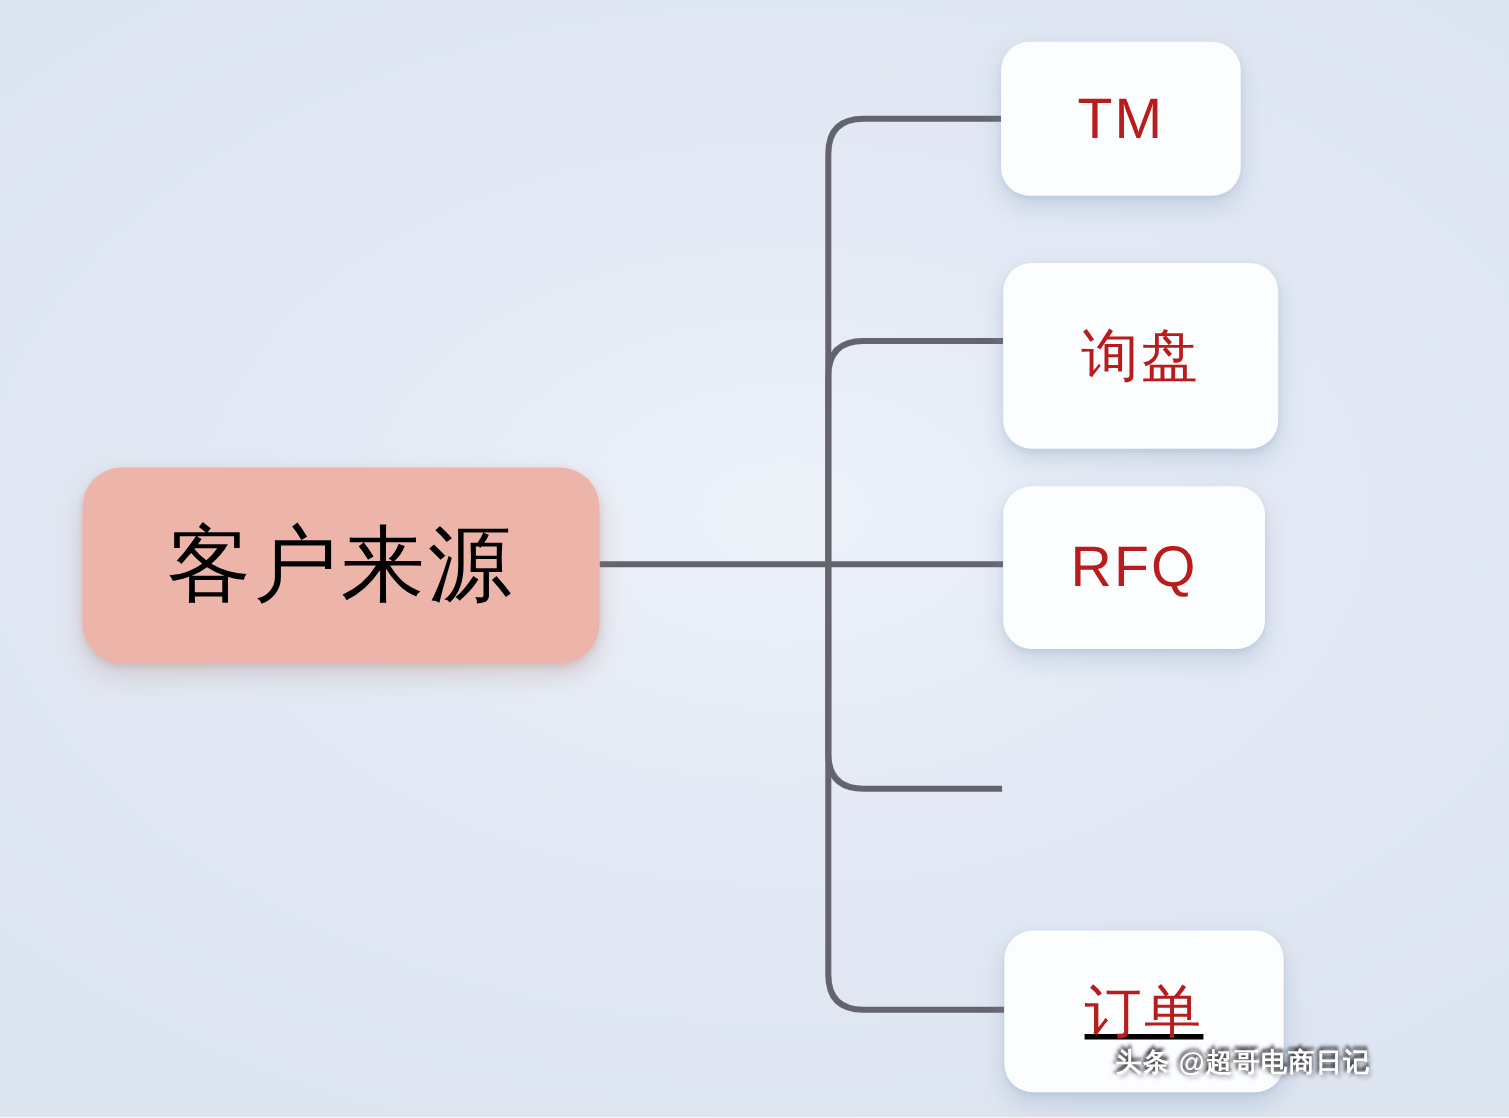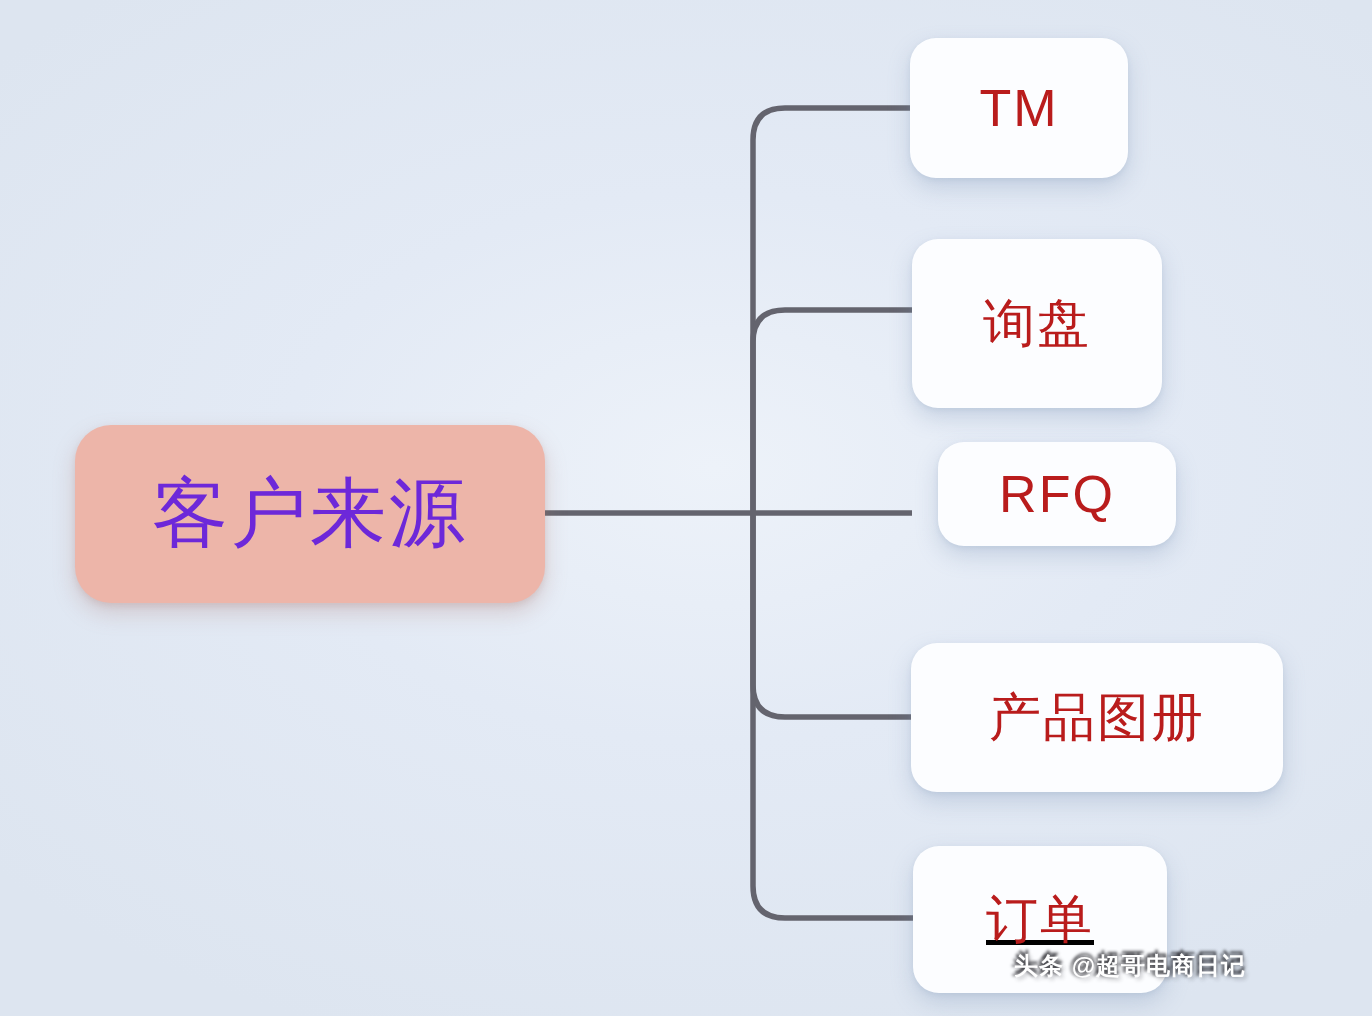--- a/index.html
+++ b/index.html
@@ -44,40 +44,40 @@
     background: #edb5a9;
     border-radius: 36px;
     box-shadow: 0 10px 22px rgba(170, 120, 110, 0.28),
                 0 3px 6px rgba(170, 120, 110, 0.18);
   }
 
   .node-root .label {
     font-size: 76px;
     font-weight: 300;
     letter-spacing: 3px;
-    color: #6d28d9;
+    color: #000000;
   }
 
   .node-branch {
     background: #fcfdff;
     border-radius: 26px;
     box-shadow: 0 10px 22px rgba(125, 148, 182, 0.30),
                 0 2px 5px rgba(125, 148, 182, 0.16);
   }
 
   .node-branch .label {
     font-size: 52px;
     font-weight: 300;
     letter-spacing: 2px;
     color: #b91c1c;
   }
 
   .node-tm      { left: 910px; top:  38px; width: 218px; height: 140px; }
   .node-inquiry { left: 912px; top: 239px; width: 250px; height: 169px; }
-  .node-rfq     { left: 912px; top: 442px; width: 238px; height: 104px; margin-left: 26px; }
+  .node-rfq     { left: 912px; top: 442px; width: 238px; height: 148px; }
   .node-catalog { left: 911px; top: 643px; width: 372px; height: 149px; }
   .node-order   { left: 913px; top: 846px; width: 254px; height: 147px; text-decoration: underline; }
 
   .watermark {
     position: absolute;
     left: 1014px;
     top: 950px;
     font-size: 24px;
     font-weight: bold;
     letter-spacing: 1px;
@@ -112,23 +112,20 @@
   </div>
 
   <div class="node node-branch node-inquiry">
     <span class="label">询盘</span>
   </div>
 
   <div class="node node-branch node-rfq">
     <span class="label">RFQ</span>
   </div>
 
-  <div class="node node-branch node-catalog">
-    <span class="label">产品图册</span>
-  </div>
 
   <div class="node node-branch node-order">
     <span class="label">订单</span>
   </div>
 
   <div class="watermark">头条 @超哥电商日记</div>
 
 </div>
 
 </body></html>

